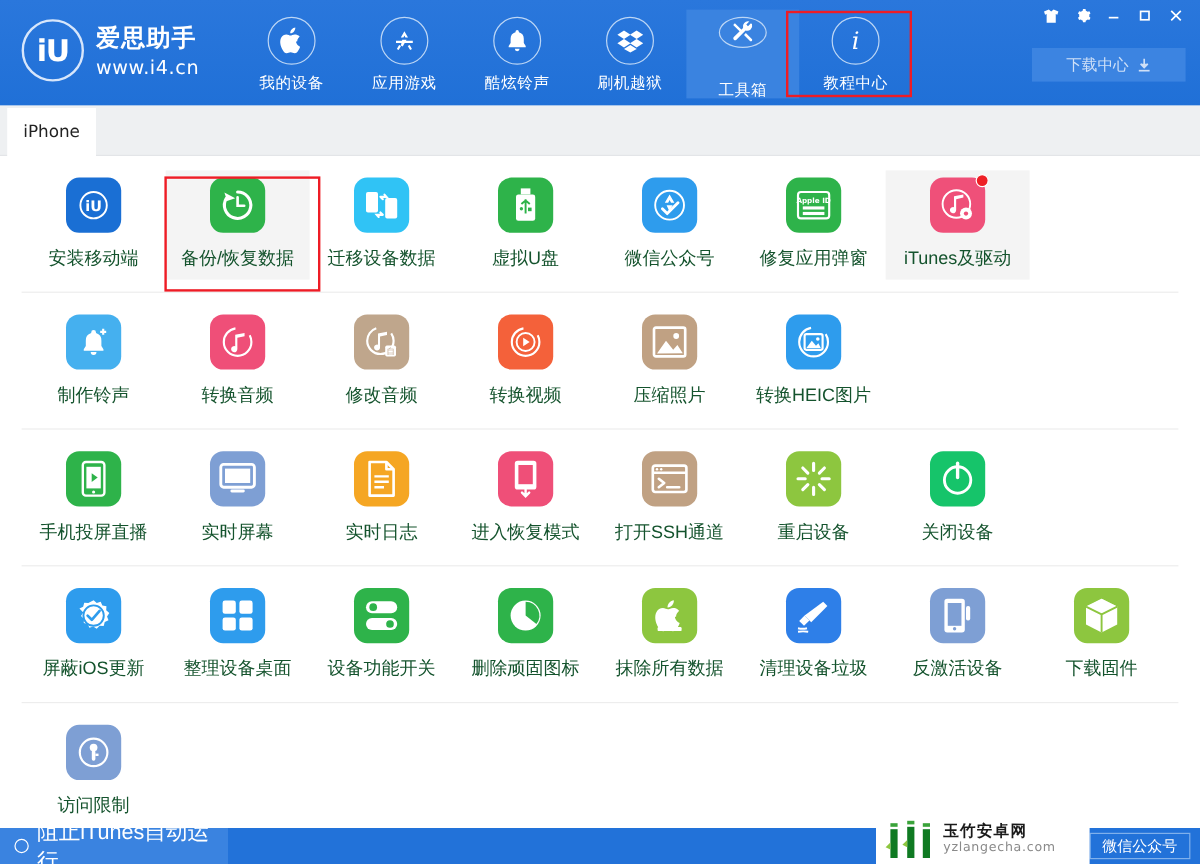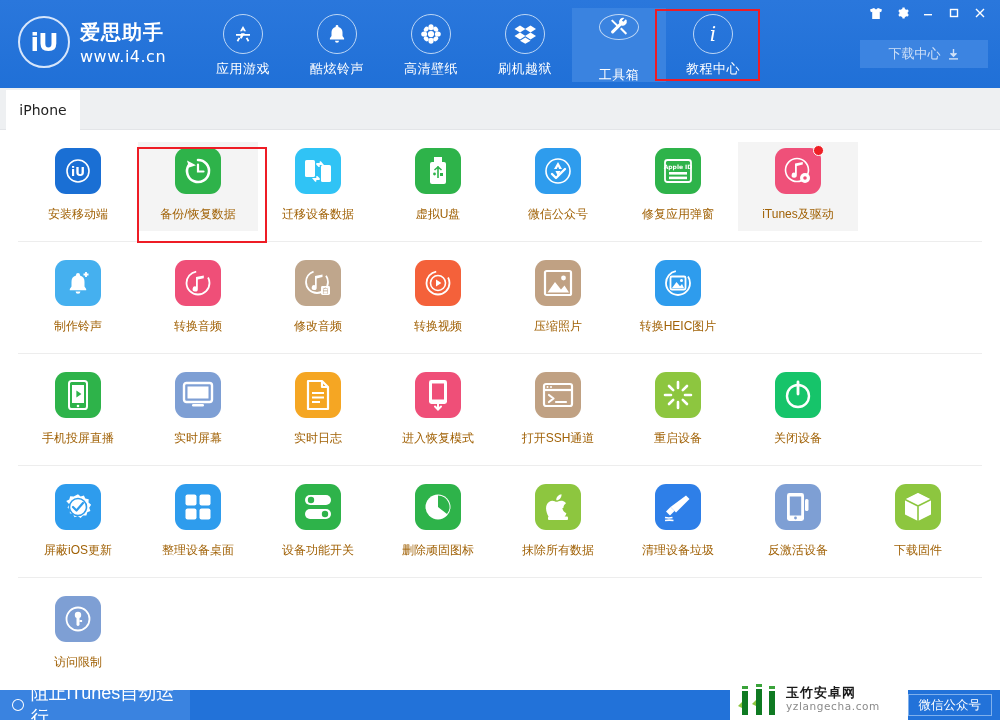--- a/index.html
+++ b/index.html
@@ -126,21 +126,21 @@
     position: relative;
   }
   .cell.hover { background: #f4f4f4; }
   .ic {
     width: 46px; height: 46px; border-radius: 11px;
     display: flex; align-items: center; justify-content: center;
     position: relative;
   }
   .ic svg { display: block; }
   .cell-label {
-    margin-top: 12px; font-size: 12px; color: #a16207; white-space: nowrap;
+    margin-top: 12px; font-size: 15px; color: #14532d; white-space: nowrap;
   }
   .badge-dot {
     position: absolute; right: -3px; top: -3px;
     width: 11px; height: 11px; border-radius: 50%;
     background: #ee1f25; border: 1.5px solid #ffffff;
   }
   .cell-highlight {
     position: absolute; left: 137px; top: 17px;
     width: 130px; height: 96px;
     border: 2.5px solid #ee1c25;
@@ -203,58 +203,48 @@
     <div class="brand">
       <div class="brand-mark">iU</div>
       <div class="brand-text">
         <div class="brand-name">爱思助手</div>
         <div class="brand-url">www.i4.cn</div>
       </div>
     </div>
 
     <div class="nav">
 
+      <div class="nav-item">
+        <div class="nav-ring">
+          <svg width="22" height="24" viewBox="0 0 22 24">
+              <path fill="#fff" d="M15.6 12.6c0-2.6 2.1-3.9 2.2-3.9-1.2-1.8-3.1-2-3.8-2-1.6-.2-3.1.9-3.9.9s-2.1-.9-3.4-.9c-1.8 0-3.4 1-4.3 2.6-1.8 3.2-.5 7.9 1.3 10.5.9 1.3 1.9 2.7 3.2 2.6 1.3-.1 1.8-.8 3.3-.8s2 .8 3.4.8c1.4 0 2.3-1.3 3.1-2.6.7-1 1.1-2 1.4-2.9-3-1.1-3.5-4.3-3.5-4.3zM13 4.3c.7-.9 1.2-2.1 1.1-3.3-1 0-2.3.7-3.1 1.6-.7.8-1.3 2-1.1 3.2 1.2.1 2.4-.6 3.1-1.5z"></path>
+            </svg>
+        </div>
+        <div class="nav-label">我的设备</div>
+      </div>
 
       <div class="nav-item">
         <div class="nav-ring">
           <svg width="24" height="24" viewBox="0 0 24 24">
               <path fill="#fff" d="M12 4l-3 5.3h2.2L12 7.6l.8 1.7H15zM5 12h14v1.8H5zM7.6 15.4l-1.9 3.4 1.5.9 2-3.4zM16.4 15.4l1.9 3.4-1.5.9-2-3.4z"></path>
               <path fill="#fff" d="M10.2 11.2h3.6l-3.2 5.6-1.6-.9z"></path>
             </svg>
         </div>
         <div class="nav-label">应用游戏</div>
       </div>
 
       <div class="nav-item">
         <div class="nav-ring">
           <svg width="22" height="22" viewBox="0 0 22 22">
               <path fill="#fff" d="M11 2a1.4 1.4 0 0 0-1.4 1.4v.5A5.6 5.6 0 0 0 5.5 9.3v3.6l-1.6 2.4v1.1h14.2v-1.1l-1.6-2.4V9.3a5.6 5.6 0 0 0-4.1-5.4v-.5A1.4 1.4 0 0 0 11 2zM9 17.7a2 2 0 0 0 4 0z"></path>
             </svg>
         </div>
         <div class="nav-label">酷炫铃声</div>
       </div>
 
-      <div class="nav-item">
-        <div class="nav-ring">
-          <svg width="24" height="24" viewBox="0 0 24 24">
-              <g fill="#fff">
-                <circle cx="12" cy="12" r="3.1"></circle>
-                <ellipse cx="12" cy="5.2" rx="2.6" ry="3"></ellipse>
-                <ellipse cx="12" cy="18.8" rx="2.6" ry="3"></ellipse>
-                <ellipse cx="5.2" cy="12" rx="3" ry="2.6"></ellipse>
-                <ellipse cx="18.8" cy="12" rx="3" ry="2.6"></ellipse>
-                <ellipse cx="7.2" cy="7.2" rx="2.8" ry="2.2" transform="rotate(-45 7.2 7.2)"></ellipse>
-                <ellipse cx="16.8" cy="16.8" rx="2.8" ry="2.2" transform="rotate(-45 16.8 16.8)"></ellipse>
-                <ellipse cx="16.8" cy="7.2" rx="2.8" ry="2.2" transform="rotate(45 16.8 7.2)"></ellipse>
-                <ellipse cx="7.2" cy="16.8" rx="2.8" ry="2.2" transform="rotate(45 7.2 16.8)"></ellipse>
-              </g>
-            </svg>
-        </div>
-        <div class="nav-label">高清壁纸</div>
-      </div>
 
       <div class="nav-item">
         <div class="nav-ring">
           <svg width="24" height="22" viewBox="0 0 24 22">
               <g fill="#fff">
                 <path d="M7 2.5 1.5 6 7 9.5 12.5 6z"></path>
                 <path d="M17.5 2.5 12 6l5.5 3.5L23 6z"></path>
                 <path d="M1.5 13 7 9.5 12.5 13 7 16.5z"></path>
                 <path d="M12 13l5.5-3.5L23 13l-5.5 3.5z"></path>
                 <path d="M7 17.8l5.3-3.3 5.3 3.3-5.3 3z"></path>

